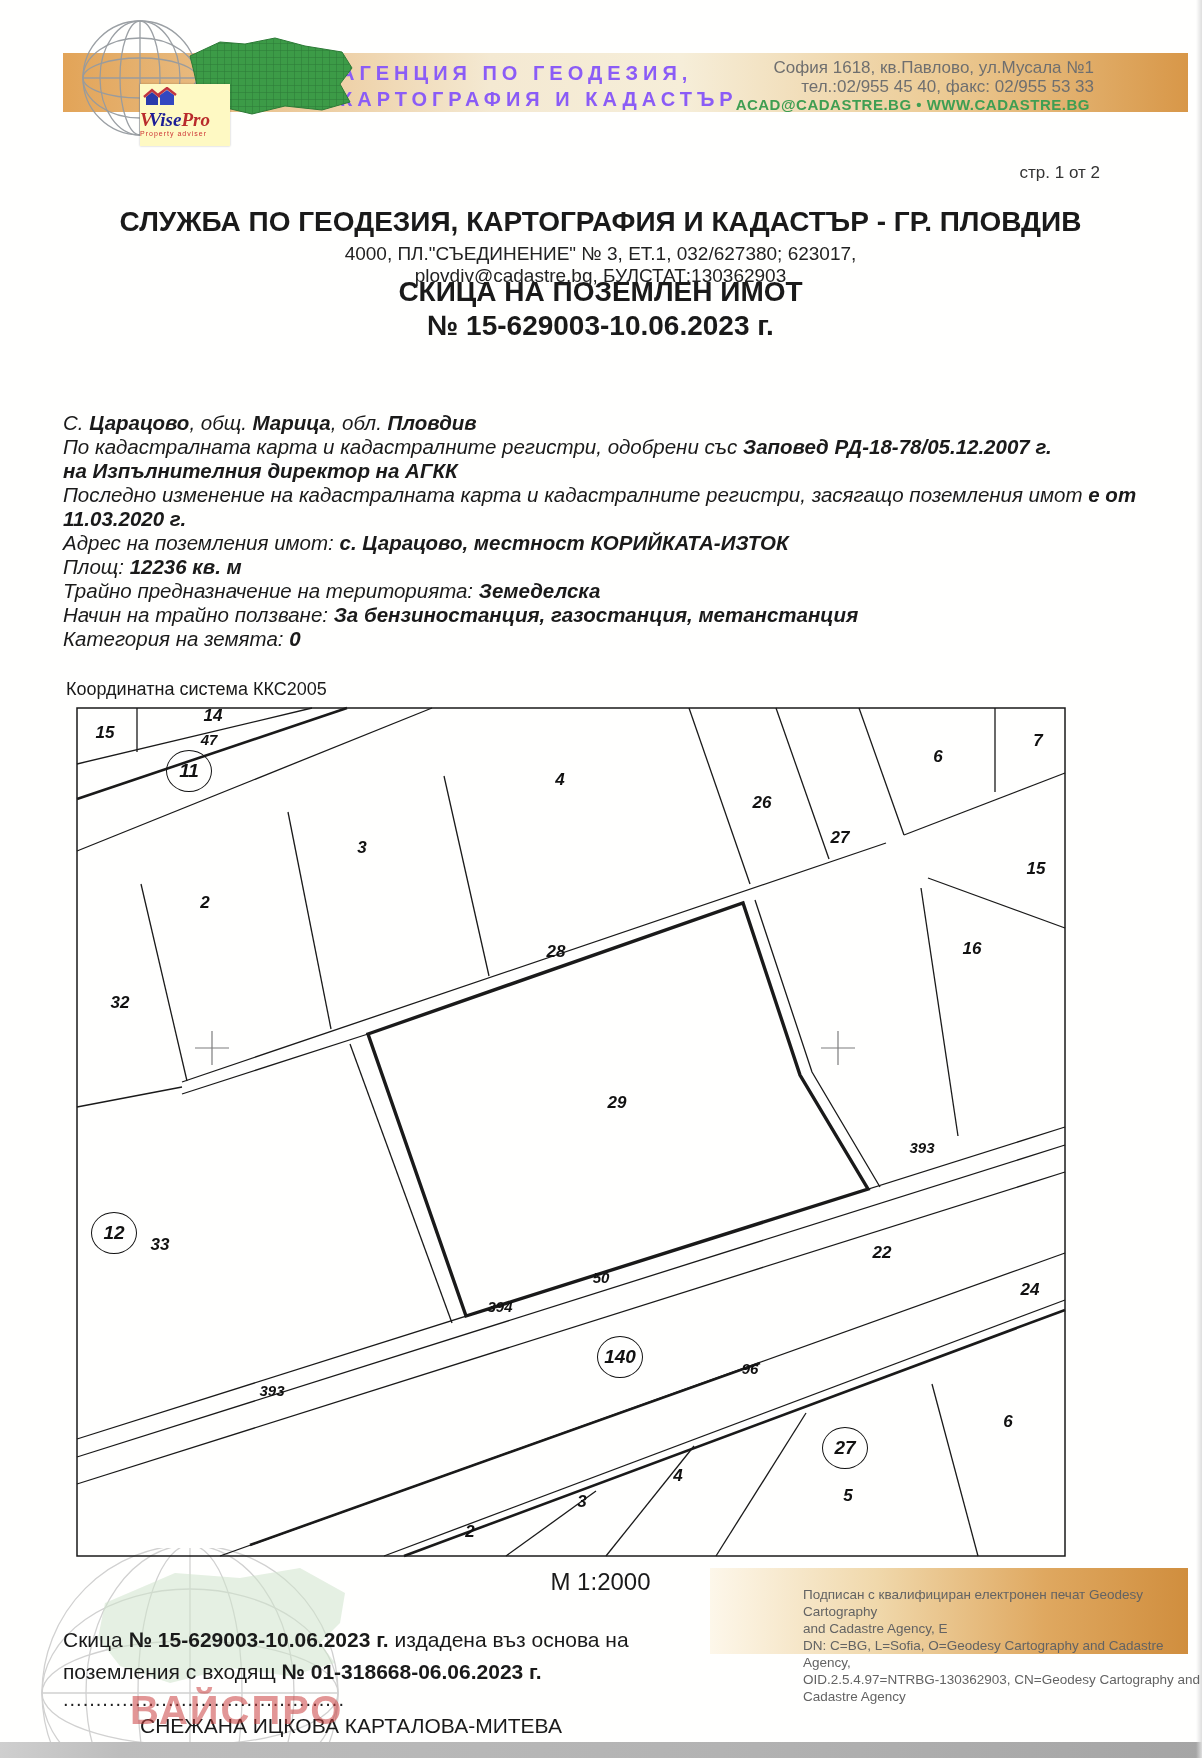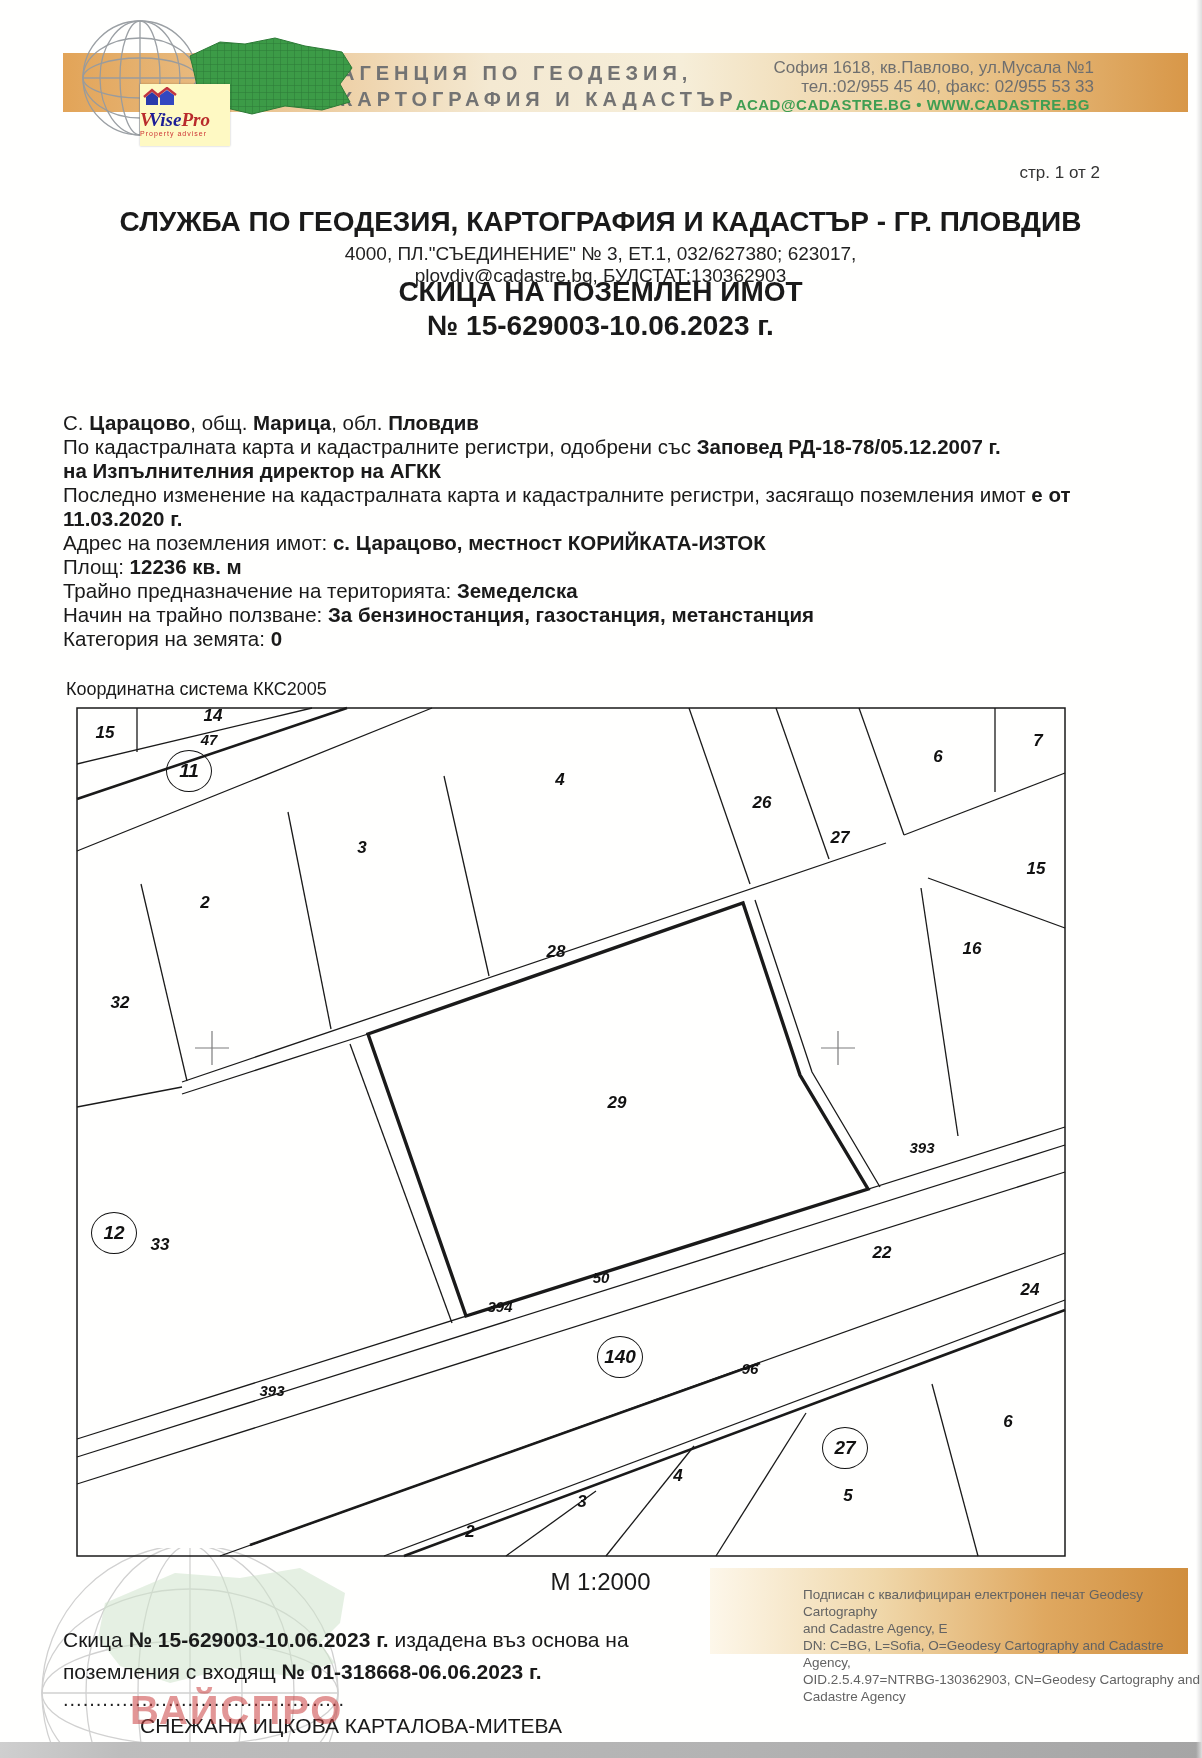--- a/index.html
+++ b/index.html
@@ -2,38 +2,38 @@
 <html><head>
 <meta charset="utf-8">
 <style>
   html,body{margin:0;padding:0;background:#ffffff;}
   #page{position:relative;width:1202px;height:1758px;background:#fffffe;overflow:hidden;
         font-family:"Liberation Sans",sans-serif;color:#1a1a1a;}
   .abs{position:absolute;}
   
   #band{left:63px;top:53px;width:1125px;height:59px;
         background:linear-gradient(90deg,#e2a458 0%,#f4e9d2 38%,#f6eed9 55%,#eccb95 78%,#d89748 100%);}
-  .agency-line{color:#737373;font-weight:bold;letter-spacing:5px;font-size:20px;white-space:nowrap;}
+  .agency-line{color:#8b5cf6;font-weight:bold;letter-spacing:5px;font-size:20px;white-space:nowrap;}
   .addr{color:#6f6f6f;font-size:17px;text-align:right;white-space:nowrap;}
   .addr-mail{color:#3f9e52;font-size:15px;font-weight:bold;text-align:right;letter-spacing:.5px;}
   #page-num{font-size:17px;color:#333;margin-top:36px;}
   
   #visepro{left:140px;top:84px;width:90px;height:62px;background:#fef9c3;box-shadow:0 0 2px rgba(0,0,0,.25);
            text-align:left;z-index:6;}
   #visepro .vp-name{font-family:"Liberation Serif",serif;font-style:italic;font-weight:bold;font-size:19px;line-height:18px;}
   #visepro .vp-red{color:#b92b2b;} #visepro .vp-blue{color:#1c1c96;}
   #visepro .vp-sub{font-size:7px;color:#c33;letter-spacing:1px;line-height:9px;}
   
   .center-line{left:63px;width:1075px;text-align:center;white-space:nowrap;}
   #office-title{top:206px;font-size:28px;font-weight:bold;}
   .office-sub{font-size:19px;color:#222;}
   #sketch-title{top:276px;font-size:28px;font-weight:bold;}
   #sketch-number{top:310px;font-size:28px;font-weight:bold;}
   #prop-id{top:368px;font-size:21px;}
-  .body-line{left:63px;font-size:20.5px;white-space:nowrap;}
+  .body-line{left:63px;font-size:20.5px;white-space:nowrap;font-style:italic;}
   
   #coord-label{left:66px;top:679px;font-size:18px;}
   #map-svg{left:0;top:0;z-index:1;}
   .map-label{position:absolute;transform:translate(-50%,-50%);font-size:17px;font-weight:bold;
              font-style:italic;color:#111;z-index:2;white-space:nowrap;}
   .map-label.sm{font-size:15px;}
   .map-label.circ{border:1.7px solid #111;border-radius:50%;width:44px;height:40px;line-height:40px;
                   text-align:center;font-size:19px;background:rgba(255,255,255,.0);}
   #map-scale{left:63px;top:1568px;width:1075px;text-align:center;font-size:24px;font-weight:normal;}
   

